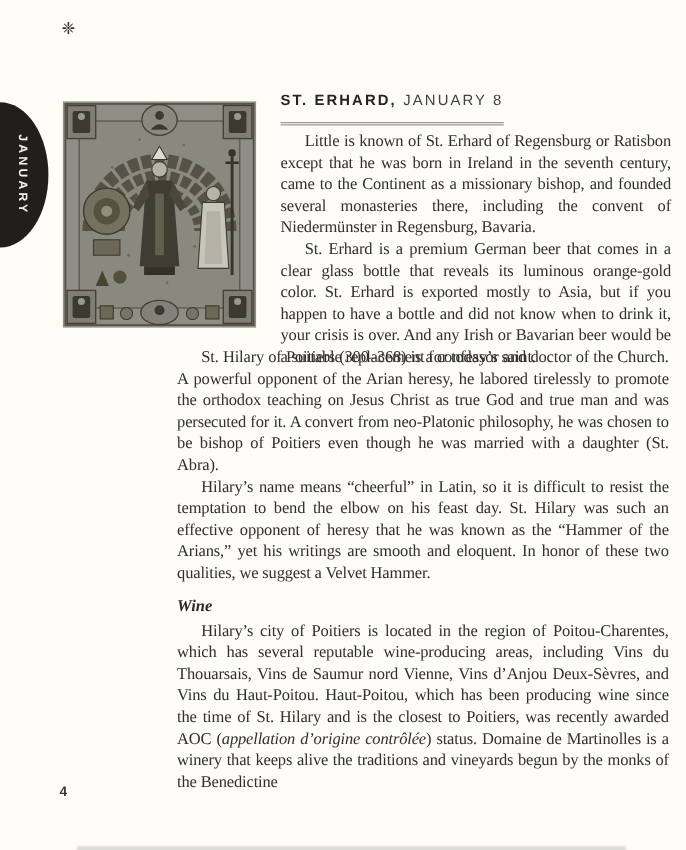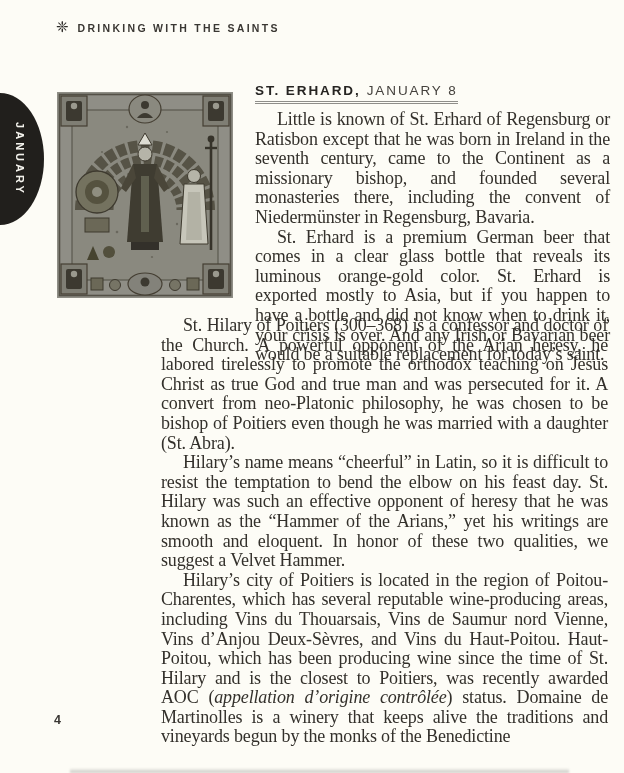--- a/index.html
+++ b/index.html
@@ -32,31 +32,31 @@
     font-size:11px; letter-spacing:3px; color:#f3f2ec;
   }
 
   
   .illustration { position:absolute; left:57px; top:92px; width:176px; height:206px; }
 
   
   .sec-head {
     display:table;
     border-bottom:3px double #8f8e8a;
-    padding-bottom:3px; margin:0 0 6px 0;
+    padding-bottom:13px; margin:0 0 6px 0;
     font-family:"Liberation Sans", sans-serif;
     font-size:13.5px; letter-spacing:1.9px; white-space:nowrap;
   }
   .sec-head .hb { font-weight:700; color:#262422; }
   .sec-head .hr { font-weight:400; color:#44413d; margin-left:6px; }
 
   
   .bodytext p {
     margin:0; text-align:justify; text-indent:22px;
-    font-size:18px; line-height:19.6px;
+    font-size:15px; line-height:19.6px;
     letter-spacing:-0.15px; color:#33302b;
   }
   .erhard-section { position:absolute; left:255px; top:83px; width:355px; }
   .main-block     { position:absolute; left:161px; top:316px; width:447px; }
 
   .wine-head {
     margin:11px 0 5px 0;
     font-family:"Liberation Serif", serif; font-style:italic; font-weight:700;
     font-size:15px; color:#2c2a26;
   }
@@ -75,21 +75,20 @@
     filter:blur(1px); pointer-events:none;
   }
 </style>
 </head>
 <body>
 
 <div class="page">
 
   <div class="running-header">
     <span class="rh-icon">❈</span>
-    <span class="rh-title">DRINKING WITH THE SAINTS</span>
   </div>
 
   <div class="month-tab">
     <span class="label">JANUARY</span>
   </div>
 
   <div class="illustration">
     <svg width="176" height="206" viewBox="0 0 176 206" xmlns="http://www.w3.org/2000/svg">
       <rect width="176" height="206" fill="#8f8e86"></rect>
       <rect x="2.5" y="2.5" width="171" height="201" fill="none" stroke="#545147" stroke-width="1.6"></rect>
@@ -168,19 +167,20 @@
         <span class="hr">JANUARY 8</span>
     </div>
     <p>Little is known of St. Erhard of Regensburg or Ratisbon except that he was born in Ireland in the seventh century, came to the Continent as a missionary bishop, and founded several monasteries there, including the convent of Niedermünster in Regensburg, Bavaria.</p>
     <p>St. Erhard is a premium German beer that comes in a clear glass bottle that reveals its luminous orange-gold color. St. Erhard is exported mostly to Asia, but if you happen to have a bottle and did not know when to drink it, your crisis is over. And any Irish or Bavarian beer would be a suitable replacement for today’s saint.</p>
   </div>
 
   <div class="main-block bodytext">
     <p>St. Hilary of Poitiers (300–368) is a confessor and doctor of the Church. A powerful opponent of the Arian heresy, he labored tirelessly to promote the orthodox teaching on Jesus Christ as true God and true man and was persecuted for it. A convert from neo-Platonic philosophy, he was chosen to be bishop of Poitiers even though he was married with a daughter (St. Abra).</p>
     <p>Hilary’s name means “cheerful” in Latin, so it is difficult to resist the temptation to bend the elbow on his feast day. St. Hilary was such an effective opponent of heresy that he was known as the “Hammer of the Arians,” yet his writings are smooth and eloquent. In honor of these two qualities, we suggest a Velvet Hammer.</p>
 
+    <div class="wine-head">Wine</div>
     <p><span>Hilary’s city of Poitiers is located in the region of Poitou-Charentes, which has several reputable wine-producing areas, including Vins du Thouarsais, Vins de Saumur nord Vienne, Vins d’Anjou Deux-Sèvres, and Vins du Haut-Poitou. Haut-Poitou, which has been producing wine since the time of St. Hilary and is the closest to Poitiers, was recently awarded AOC (</span><span class="wine-italic">appellation d’origine contrôlée</span><span>) status. Domaine de Martinolles is a winery that keeps alive the traditions and vineyards begun by the monks of the Benedictine</span></p>
   </div>
 
   <div class="page-number">4</div>
 
   <div class="scan-edge"></div>
 </div>
 
 </body></html>

